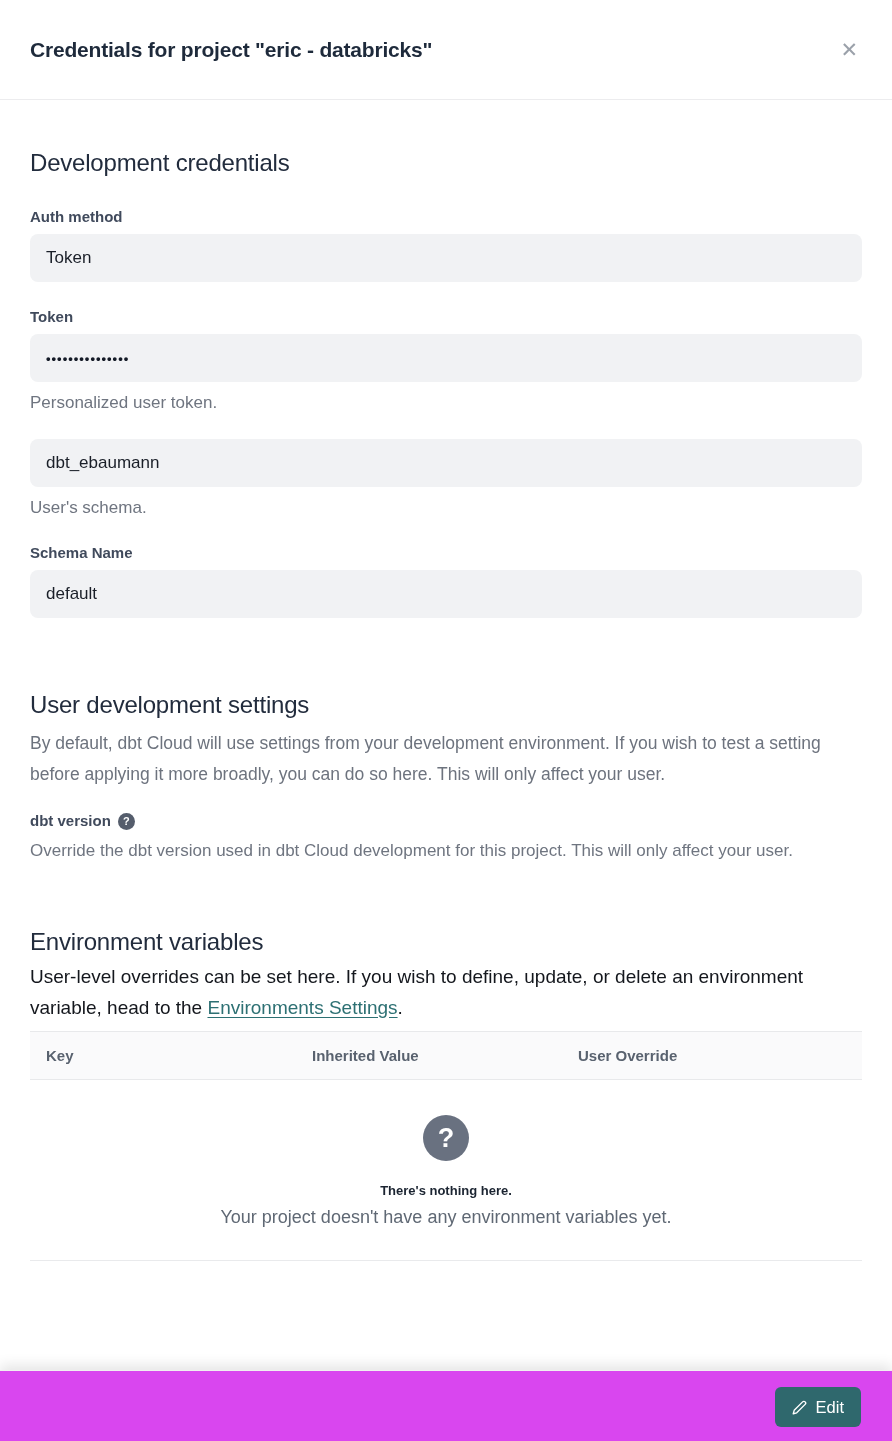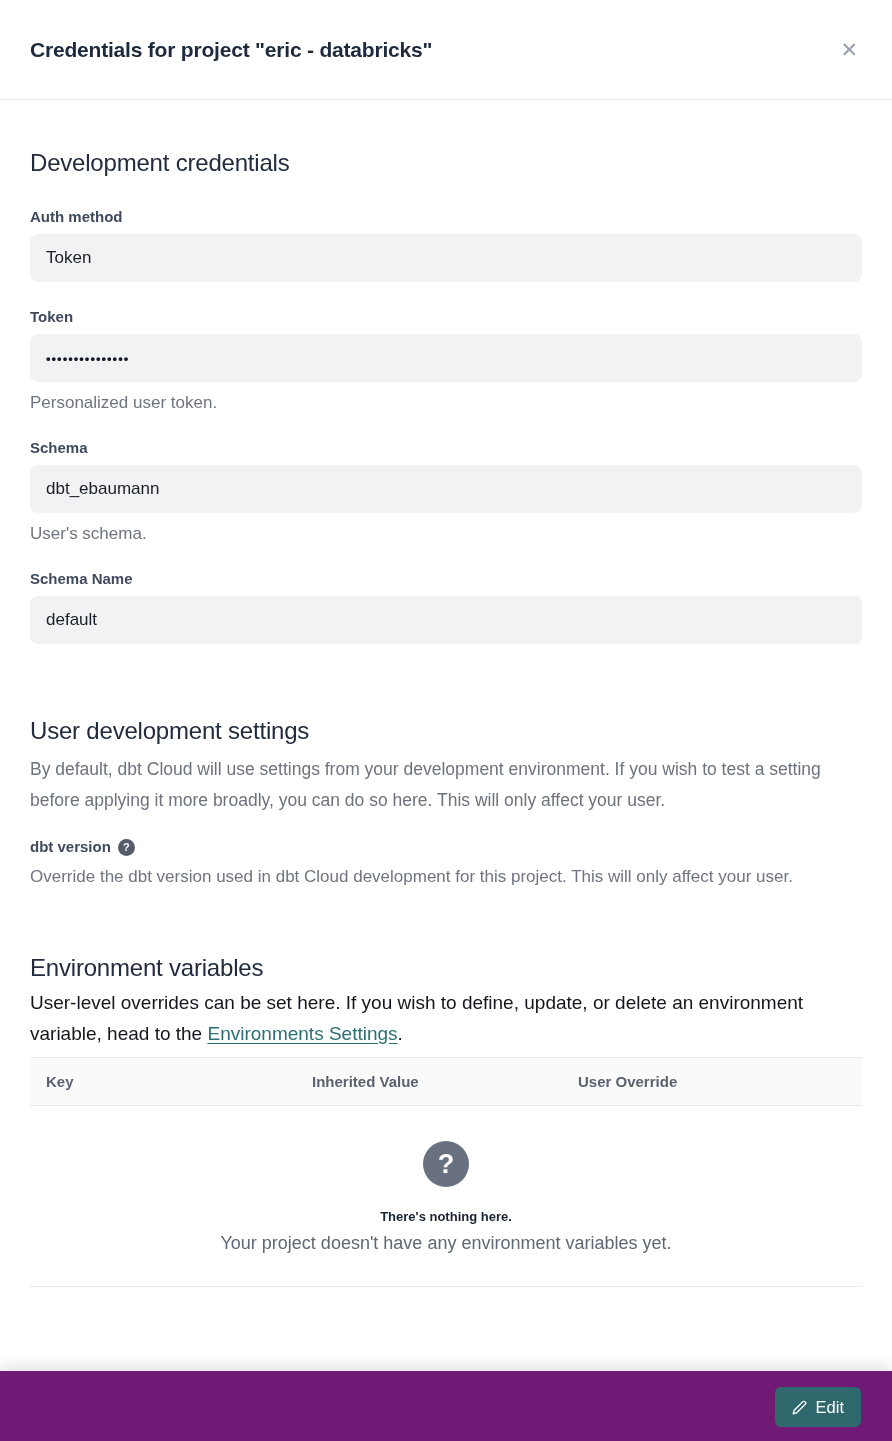--- a/index.html
+++ b/index.html
@@ -166,21 +166,21 @@
     font-size: 18px;
     color: #5f6874;
   }
   
   .modal-footer {
     position: absolute;
     left: 0;
     bottom: 0;
     width: 100%;
     height: 71px;
-    background: #701a75;
+    background: #d946ef;
     box-shadow: 0 -5px 12px rgba(0,0,0,0.10);
     border-top: 1px solid #f0f0f0;
   }
   .edit-btn {
     position: absolute;
     right: 31px;
     top: 16px;
     height: 40px;
     display: inline-flex;
     align-items: center;
@@ -216,21 +216,20 @@
       <input class="text-input" value="Token" style="">
     </div>
 
     <div class="field-group">
       <div class="field-label">Token</div>
       <input class="text-input masked" value="•••••••••••••••" style="">
       <div class="helper-text">Personalized user token.</div>
     </div>
 
     <div class="field-group">
-      <div class="field-label">Schema</div>
       <input class="text-input" value="dbt_ebaumann" style="">
       <div class="helper-text">User's schema.</div>
     </div>
 
     <div class="field-group">
       <div class="field-label">Schema Name</div>
       <input class="text-input" value="default" style="">
     </div>
 
     <div class="section">

